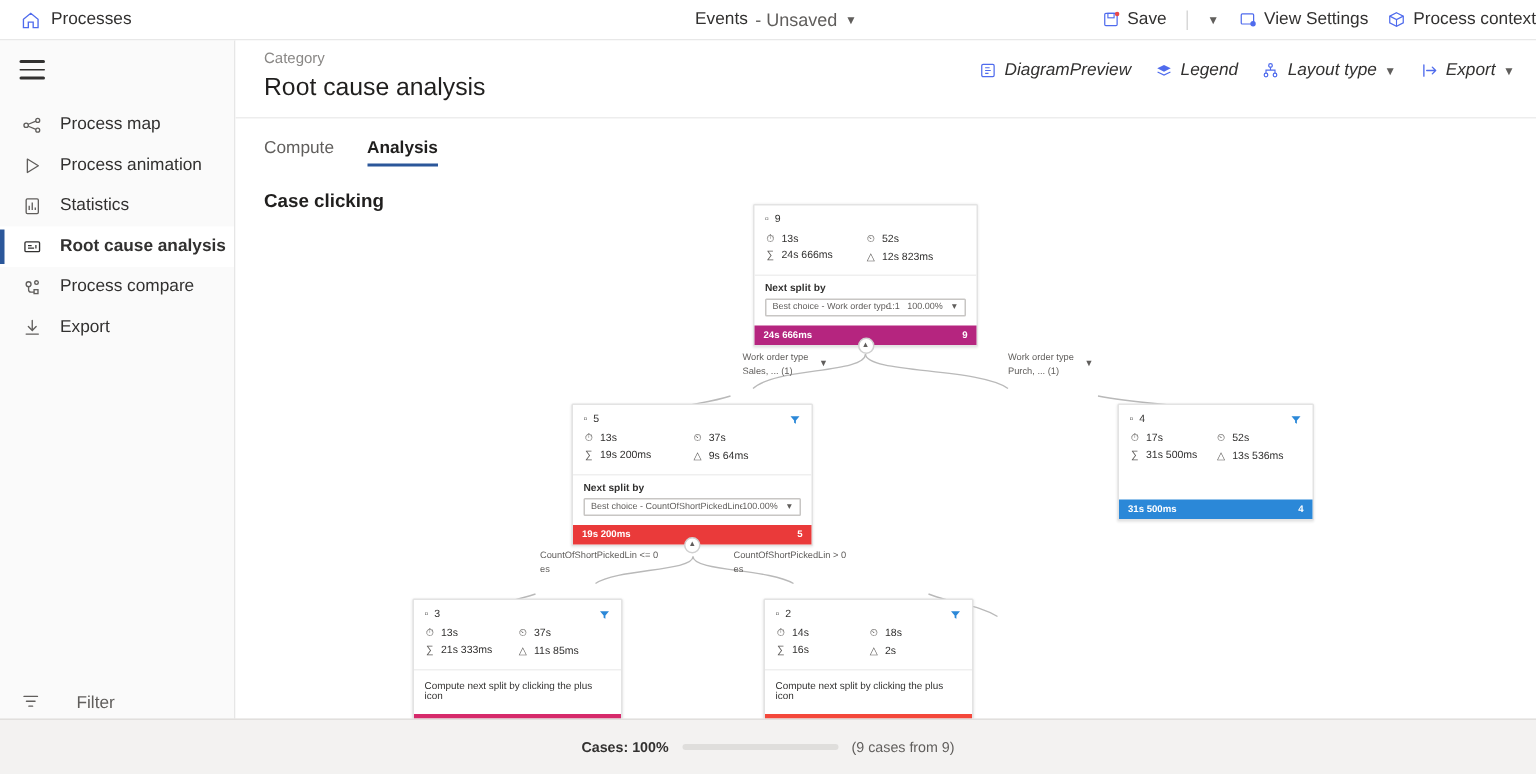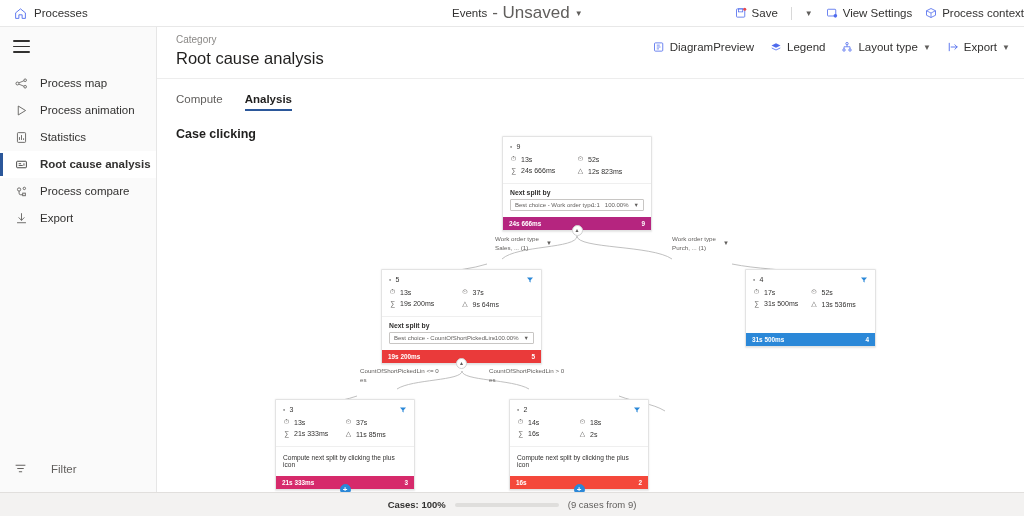--- a/index.html
+++ b/index.html
@@ -15,21 +15,21 @@
   
   .topbar {
     position: absolute; top: 0; left: 0; width: 1024px; height: 27px;
     background: #ffffff; border-bottom: 1px solid #e8e8e8;
     display: flex; 
   }
   .topbar-left { display: flex; align-items: center; gap: 7px; padding-left: 14px; width: 300px; }
   .topbar-left .lbl { font-size: 11.5px; color: #323130; }
   .topbar-center { flex: 1; display: flex; justify-content: center; align-items: center; gap: 5px; }
   .topbar-center .def { font-size: 11.5px; color: #323130; }
-  .topbar-center .uns { font-size: 17px; color: #605e5c; }
+  .topbar-center .uns { font-size: 12px; color: #605e5c; }
   .topbar-right { display: flex; align-items: center; gap: 13px; }
   .tb-item { display: flex; align-items: center; gap: 5px; font-size: 11.5px; color: #323130; cursor: default; }
   .tb-sep { width: 1px; height: 13px; background: #d8d8d8; }
   .chev { font-size: 8px; color: #605e5c; }
   .icon-sv { display: inline-block; line-height: 0; }
 
   
   .sidebar {
     position: absolute; top: 27px; left: 0; width: 157px; height: 465px;
     background: #fafafa; border-right: 1px solid #e6e6e6;
@@ -57,21 +57,21 @@
   .content { position: absolute; top: 27px; left: 157px; right: 0; bottom: 24px; background: #ffffff; }
   .page-head {
     position: relative; height: 52px; border-bottom: 1px solid #ededed;
     display: flex; align-items: flex-start; padding: 7px 0 0 19px;
   }
   .cat-label { font-size: 10px; color: #8a8886; margin-bottom: 4px; }
   .page-title { font-size: 16.5px; color: #201f1e; font-weight: normal; }
   .head-actions {
     position: absolute; right: 14px; top: 14px; display: flex; align-items: center; gap: 16px;
   }
-  .ha-item { display: flex; align-items: center; gap: 5px; font-size: 11.5px; color: #323130; cursor: pointer; }
+  .ha-item { display: flex; align-items: center; gap: 5px; font-size: 11.5px; color: #323130; cursor: pointer; font-style: italic; }
 
   
   .tabs { display: flex; gap: 22px; padding: 14px 0 0 19px; }
   .tab { position: relative; font-size: 11.5px; color: #605e5c; padding-bottom: 6px; cursor: pointer; }
   .tab.active { color: #201f1e; font-weight: bold; }
   .tab.active:after {
     content: ""; position: absolute; left: 0; right: 0; bottom: 0; height: 2px; background: #2b579a;
   }
   .section-title { font-size: 12.5px; font-weight: bold; color: #201f1e; padding: 16px 0 0 19px; }
 
@@ -115,21 +115,21 @@
   .knob .cv { font-size: 6px; color: #605e5c; line-height: 1; }
 
   .edge-lbl {
     position: absolute; font-size: 6.2px; color: #605e5c; line-height: 1.45;
     white-space: nowrap; background: transparent;
   }
   .edge-lbl .e-chev { position: absolute; right: -13px; top: 4px; font-size: 6px; color: #605e5c; }
 
   
   .statusbar {
-    position: absolute; bottom: 0; left: 0; width: 1024px; height: 24px;
+    position: absolute; bottom: 0; left: 0; width: 1024px; height: 37px;
     background: #f3f2f1; border-top: 1px solid #e1dfdd;
     display: flex; align-items: center; justify-content: center; gap: 62px;
   }
   .st-group { display: flex; align-items: center; gap: 9px; }
   .st-lbl { font-size: 9.5px; font-weight: bold; color: #323130; }
   .st-track { width: 104px; height: 4px; background: #dfdedc; border-radius: 2px; overflow: hidden; }
   .st-fill { height: 100%; background: #2b6fd8; }
   .st-note { font-size: 9.5px; color: #605e5c; }
 </style>
 </head>

